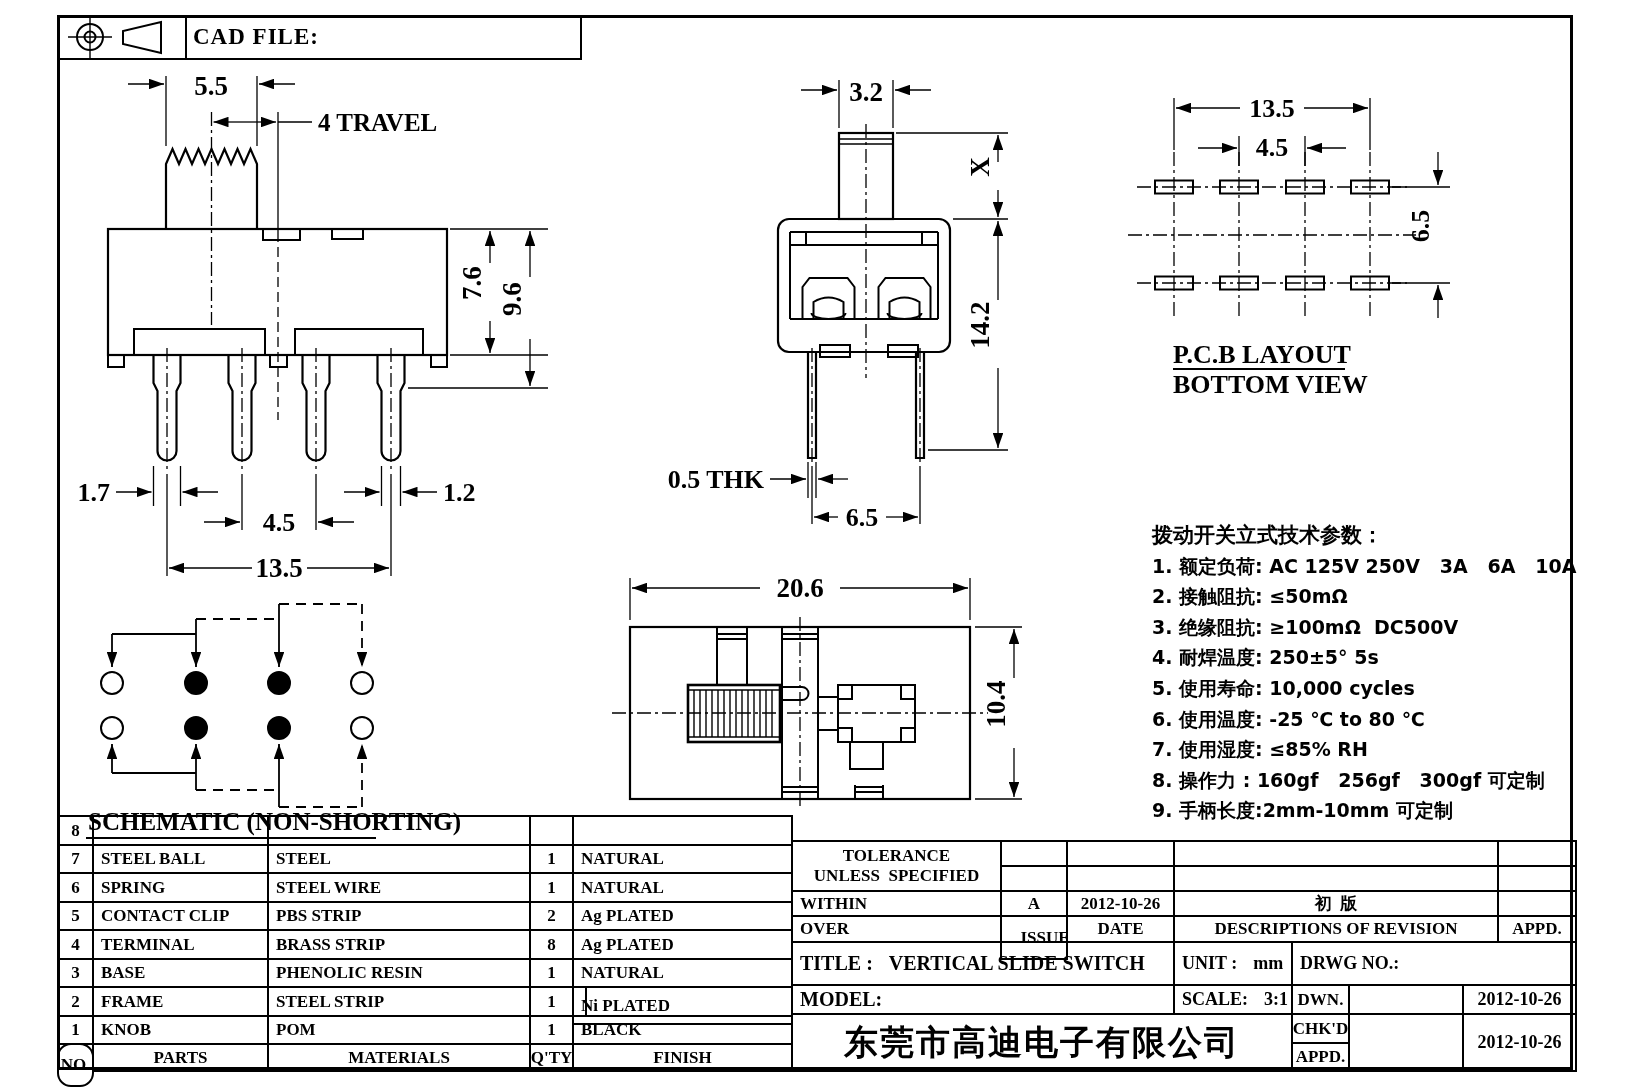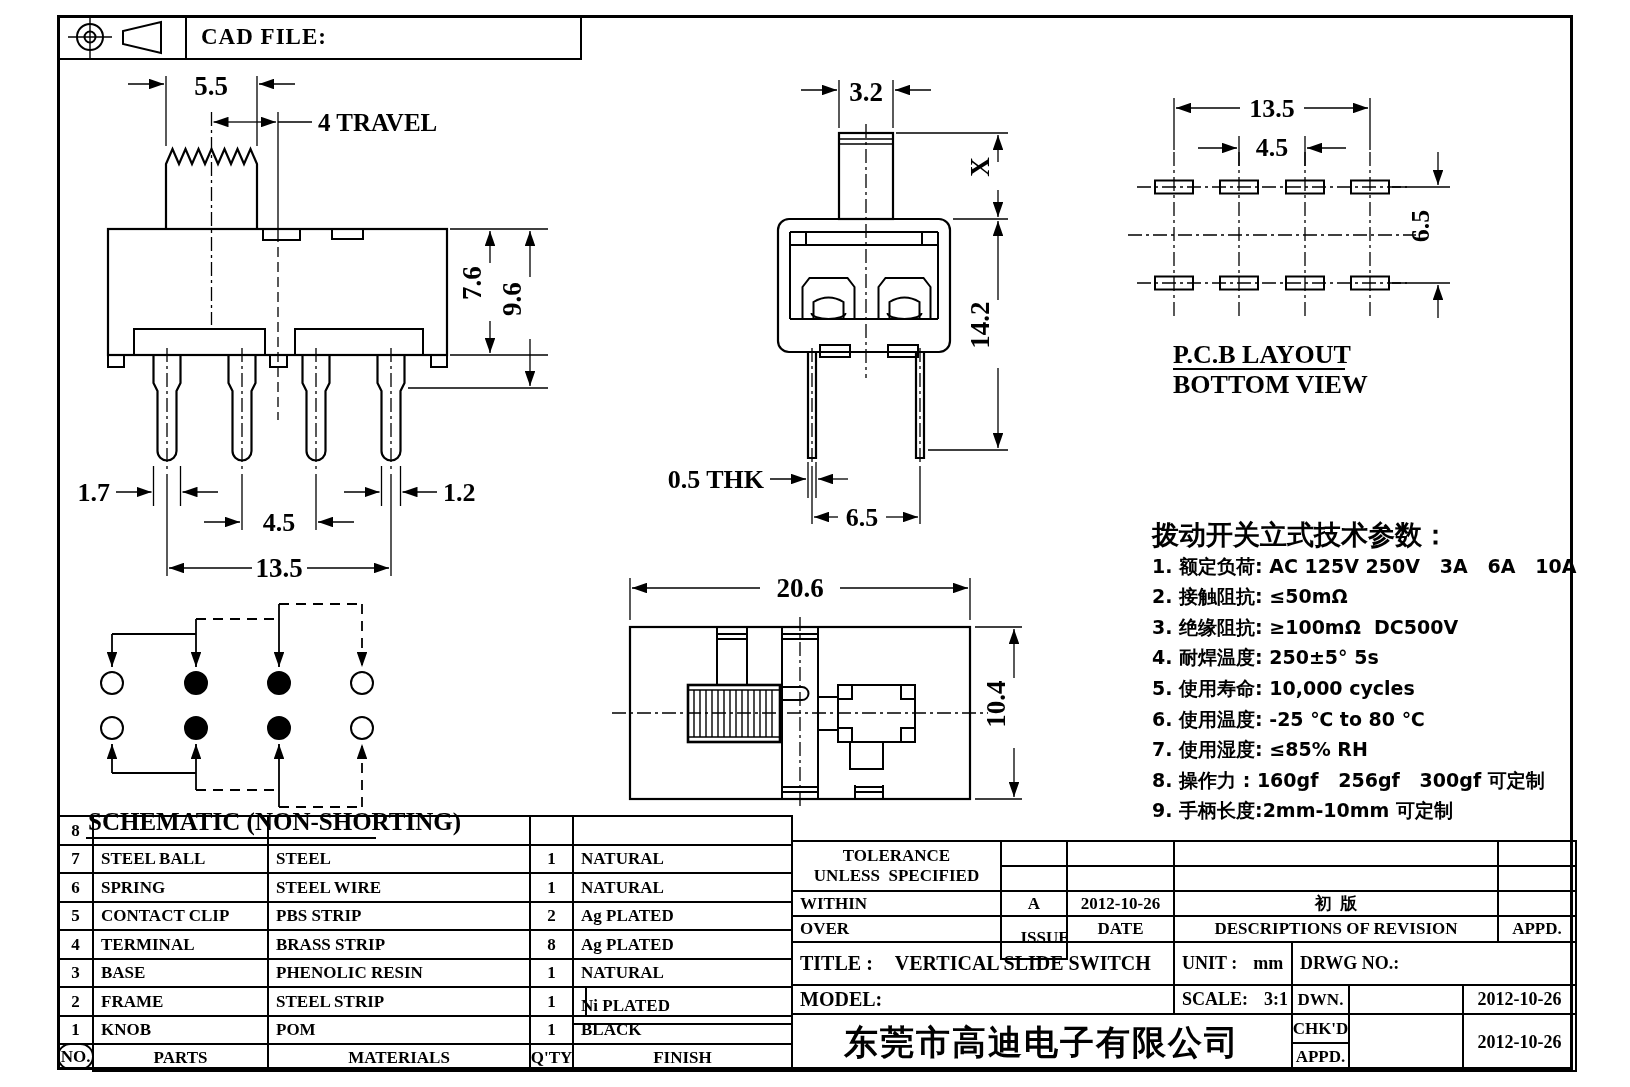--- a/index.html
+++ b/index.html
@@ -9,28 +9,28 @@
          border:3px solid #000;box-sizing:border-box;}
   svg{position:absolute;left:0;top:0;}
   svg text{font-family:"Liberation Serif","DejaVu Serif",serif;font-weight:bold;fill:#000;}
   .cell{position:absolute;border:2px solid #000;box-sizing:border-box;
         display:flex;align-items:center;font-weight:bold;font-size:17px;
         white-space:pre;overflow:hidden;}
   .cl{padding-left:7px;justify-content:flex-start;}
   .cc{justify-content:center;}
   .cad-cell{position:absolute;border-right:2.5px solid #000;border-bottom:2.5px solid #000;
         box-sizing:border-box;display:flex;align-items:center;}
-  .cadtext{font-size:23px;font-weight:bold;padding-left:16px;letter-spacing:1px;}
+  .cadtext{font-size:23px;font-weight:bold;padding-left:8px;letter-spacing:1px;}
   #tech{position:absolute;left:1152px;top:520px;width:432px;
         font-family:"DejaVu Sans","Liberation Sans",sans-serif;
         font-weight:bold;font-size:19px;}
   .tech-line{white-space:pre;height:30.6px;line-height:30.6px;}
   .big-company{font-family:"DejaVu Sans","Liberation Sans",sans-serif;
         font-size:34px;letter-spacing:2px;justify-content:center;}
-  .t20{font-size:20px;gap:6px;}
+  .t20{font-size:20px;}
   .t18{font-size:18px;}
   .lblgap{margin-right:16px;}
 </style>
 </head>
 <body>
 
 <div id="sheet">
   <div id="frame"></div>
 
   <div class="cad-cell" style="left:57px;top:15px;width:130px;height:45px;"></div>
@@ -332,21 +332,21 @@
       <line x1="1014" y1="678" x2="1014" y2="629" marker-end="url(#ar)"></line>
       <line x1="1014" y1="748" x2="1014" y2="797" marker-end="url(#ar)"></line>
     </g>
     <g font-size="27" text-anchor="middle">
       <text x="800" y="597">20.6</text>
       <text x="1014" y="713" transform="rotate(-90 1005 713)">10.4</text>
     </g>
   </svg>
 
   <div id="tech">
-    <div class="tech-line" style="font-size:27px">拨动开关立式技术参数：</div>
+    <div class="tech-line" style="font-size:21px">拨动开关立式技术参数：</div>
     <div class="tech-line">1. 额定负荷: AC 125V 250V   3A   6A   10A</div>
     <div class="tech-line">2. 接触阻抗: ≤50mΩ</div>
     <div class="tech-line">3. 绝缘阻抗: ≥100mΩ  DC500V</div>
     <div class="tech-line">4. 耐焊温度: 250±5° 5s</div>
     <div class="tech-line">5. 使用寿命: 10,000 cycles</div>
     <div class="tech-line">6. 使用温度: -25 ℃ to 80 ℃</div>
     <div class="tech-line">7. 使用湿度: ≤85% RH</div>
     <div class="tech-line">8. 操作力 : 160gf   256gf   300gf 可定制</div>
     <div class="tech-line">9. 手柄长度:2mm-10mm 可定制</div>
   </div>
@@ -394,21 +394,21 @@
     <div class="cell cl" style="left:267px;top:986px;width:320px;height:31px;">STEEL STRIP</div>
     <div class="cell cc" style="left:529px;top:986px;width:45px;height:31px;">1</div>
     <div class="cell cl" style="left:572px;top:986px;width:221px;height:39px;">Ni PLATED</div>
 
     <div class="cell cc" style="left:57px;top:1015px;width:37px;height:30px;">1</div>
     <div class="cell cl" style="left:92px;top:1015px;width:177px;height:30px;">KNOB</div>
     <div class="cell cl" style="left:267px;top:1015px;width:264px;height:30px;">POM</div>
     <div class="cell cc" style="left:529px;top:1015px;width:45px;height:30px;">1</div>
     <div class="cell cl" style="left:572px;top:1015px;width:221px;height:30px;">BLACK</div>
 
-    <div class="cell cc" style="left:57px;top:1043px;width:37px;height:27px;border-radius:14px;">NO.</div>
+    <div class="cell cc" style="left:57px;top:1043px;width:37px;height:44px;border-radius:14px;">NO.</div>
     <div class="cell cc" style="left:92px;top:1043px;width:177px;height:29px;">PARTS</div>
     <div class="cell cc" style="left:267px;top:1043px;width:264px;height:29px;">MATERIALS</div>
     <div class="cell cc" style="left:529px;top:1043px;width:45px;height:29px;">Q'TY</div>
     <div class="cell cc" style="left:572px;top:1043px;width:221px;height:29px;">FINISH</div>
   </div>
 
   <div>
 
     <div class="cell" style="left:791px;top:840px;width:211px;height:52px;flex-direction:column;justify-content:center;">
       <span>TOLERANCE</span>

